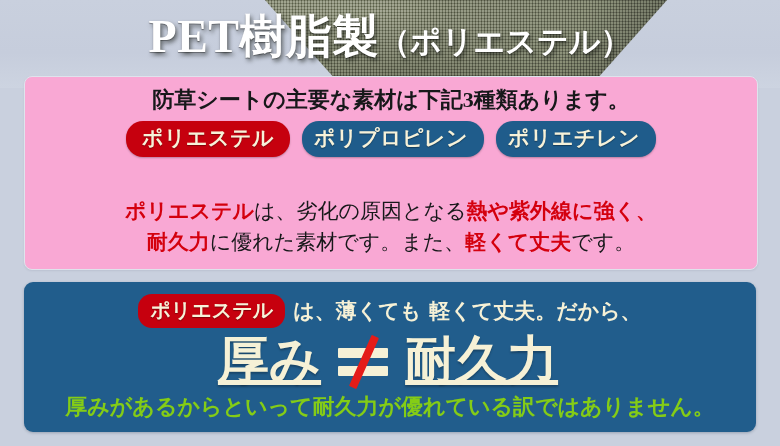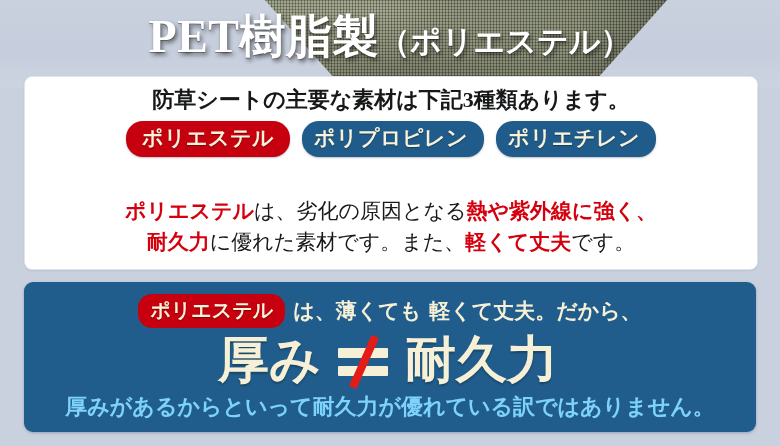--- a/index.html
+++ b/index.html
@@ -79,21 +79,21 @@
     letter-spacing: 0;
   }
 
   
   .white-card {
     position: absolute;
     left: 24px;
     top: 76px;
     width: 732px;
     height: 192px;
-    background: #ffffff;
+    background: #f9a8d4;
     border: 1px solid #dfe3ec;
     border-radius: 8px;
     box-shadow: 0 1px 2px rgba(60,70,95,.10);
   }
   .lead {
     position: absolute;
     left: 0; top: 9px;
     width: 732px;
     text-align: center;
     white-space: nowrap;
@@ -190,20 +190,21 @@
     display: flex;
     align-items: center;
     justify-content: center;
     gap: 14px;
     color: #f6f1d6;
     font-size: 51px;
     line-height: 60px;
     font-weight: 700;
     white-space: nowrap;
     text-shadow: 0 2px 2px rgba(0,0,0,.25);
+    text-decoration: underline;
   }
   .neq-sign {
     position: relative;
     width: 56px;
     height: 52px;
     flex: 0 0 auto;
   }
   .neq-sign .bar {
     position: absolute;
     left: 3px;
@@ -224,21 +225,21 @@
     transform: rotate(24deg);
     border-radius: 1px;
   }
 
   .navy-line3 {
     position: absolute;
     left: 0; bottom: 10px;
     width: 732px;
     text-align: center;
     white-space: nowrap;
-    color: #7dd3fc;
+    color: #84cc16;
     font-size: 22px;
     line-height: 30px;
     font-weight: 700;
   }
 </style>
 </head>
 <body>
 
 <div id="page">
 

